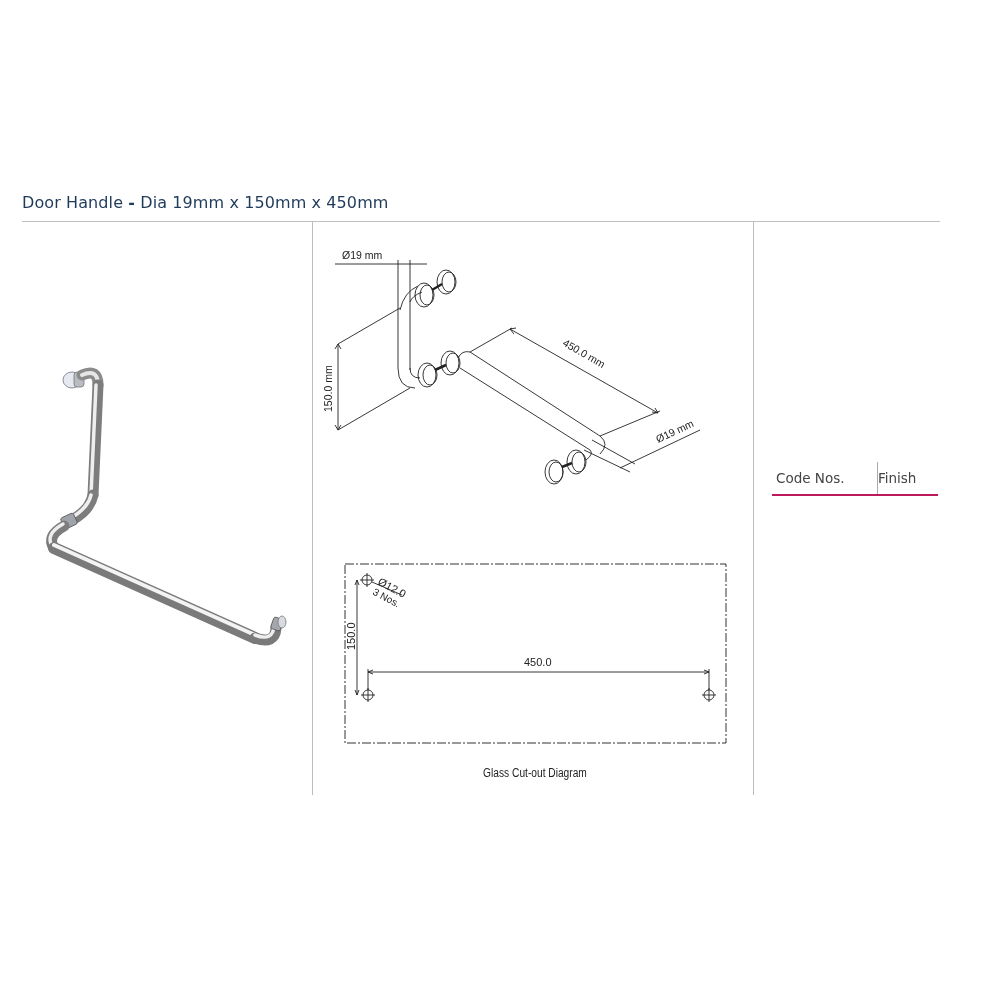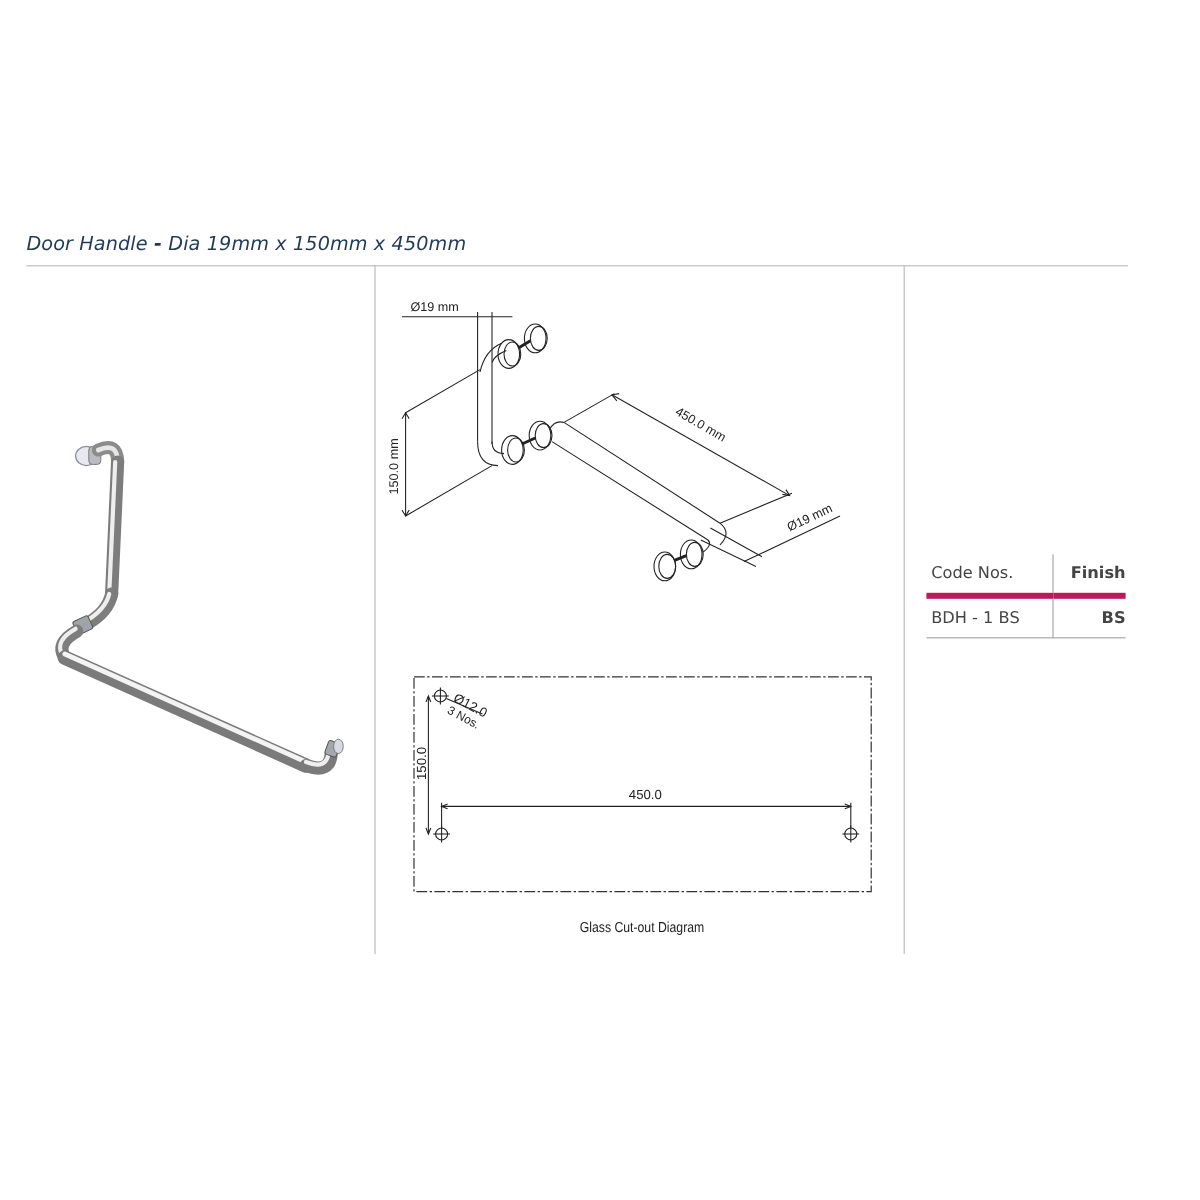--- a/index.html
+++ b/index.html
@@ -1,30 +1,30 @@
 <!DOCTYPE html>
 <html><head>
 <meta charset="utf-8">
 <style>
   html,body{margin:0;padding:0;background:#fff;}
   body{width:1000px;height:1000px;position:relative;overflow:hidden;font-family:"DejaVu Sans",sans-serif;}
-  .title{position:absolute;left:22px;top:193px;font-size:16px;color:#1f3a5a;letter-spacing:0.1px;white-space:nowrap;font-style:italic;}
+  .title{position:absolute;left:22px;top:193px;font-size:16px;color:#1f3a5a;letter-spacing:0.1px;white-space:nowrap;}
   .title .sep{font-weight:bold;}
   .hr{position:absolute;left:22px;top:221px;width:918px;height:1px;background:#bfbfbf;}
   .vdiv{position:absolute;top:221px;width:1px;height:574px;background:#bdbdbd;}
   .photo{position:absolute;left:30px;top:350px;width:270px;height:310px;}
   .iso{position:absolute;left:300px;top:240px;width:420px;height:260px;}
   .cutout{position:absolute;left:330px;top:550px;width:410px;height:210px;}
   .caption{position:absolute;left:330px;top:766px;width:410px;text-align:center;font-family:"Liberation Sans",sans-serif;font-size:12px;color:#222;transform:scaleX(0.85);transform-origin:center;}
   .svgtext{font-family:"Liberation Sans",sans-serif;fill:#222;}
   table.codes{position:absolute;left:772px;top:462px;border-collapse:collapse;font-size:13.5px;color:#444;}
   table.codes th,table.codes td{font-weight:normal;padding:0;height:32px;}
   table.codes th.c1,table.codes td.c1{width:101px;text-align:left;padding-left:4px;border-right:1px solid #aaa;}
-  table.codes th.c2,table.codes td.c2{width:60px;text-align:right;font-weight:bold;}
-  table.codes thead tr th{border-bottom:5px solid #be185d;margin-top:41px;}
+  table.codes th.c2,table.codes td.c2{width:60px;text-align:left;}
+  table.codes thead tr th{border-bottom:2px solid #be185d;margin-top:41px;}
   table.codes tbody tr.r0 td{border-bottom:1px solid #aaa;}
 </style>
 </head>
 <body>
 
 <div class="title">
   <span>Door Handle</span>
   <span class="sep">-</span>
   <span>Dia 19mm x 150mm x 450mm</span>
 </div>
@@ -174,18 +174,14 @@
 <div class="caption">Glass Cut-out Diagram</div>
 
 <table class="codes">
   <thead>
     <tr>
       <th class="c1">Code Nos.</th>
       <th class="c2">Finish</th>
     </tr>
   </thead>
   <tbody>
-    <tr class="r0">
-      <td class="c1">BDH - 1 BS</td>
-      <td class="c2">BS</td>
-    </tr>
   </tbody>
 </table>
 
 </body></html>

